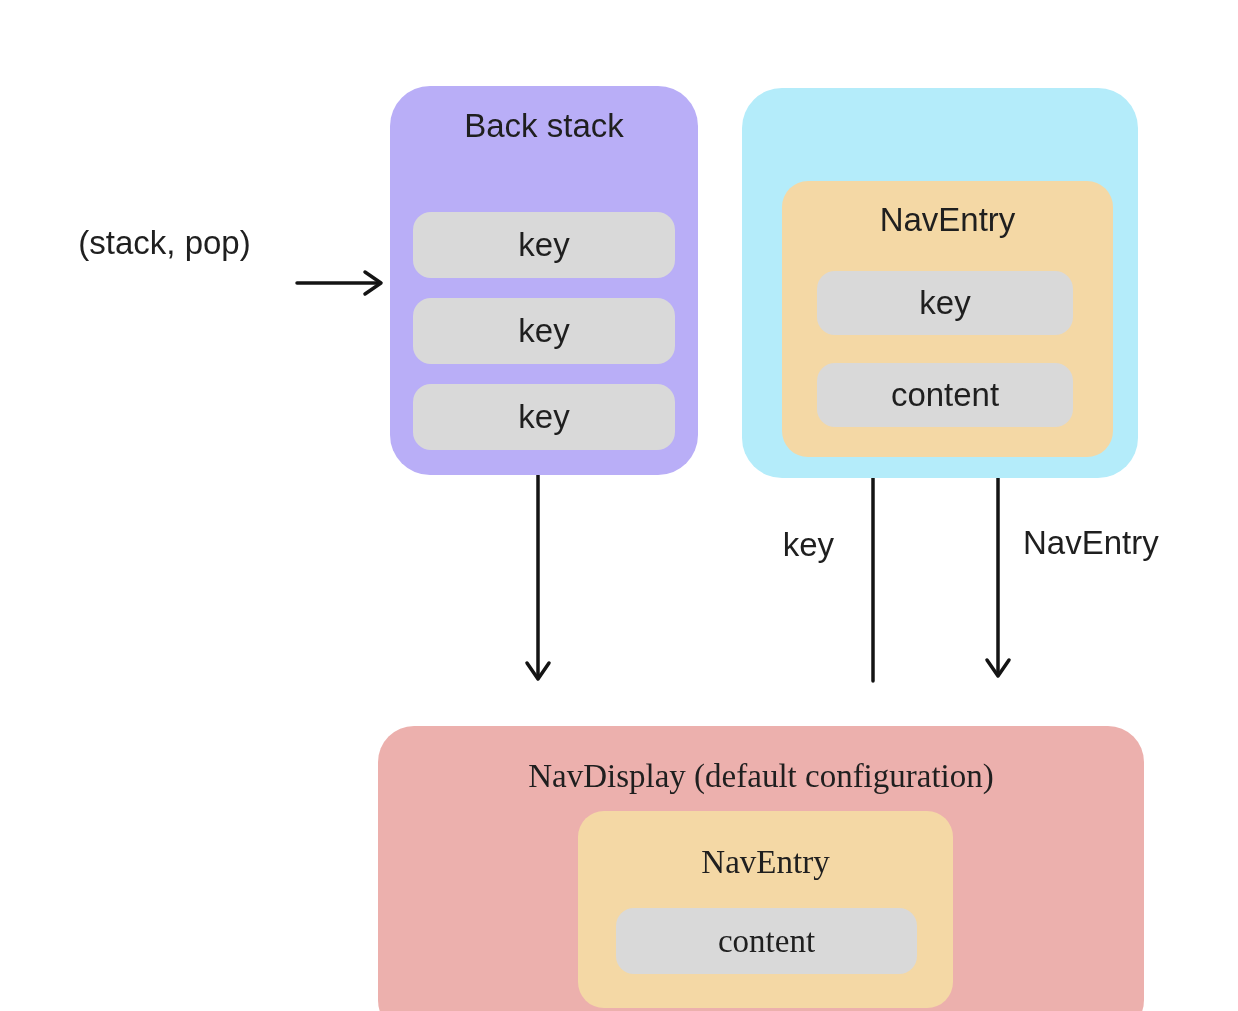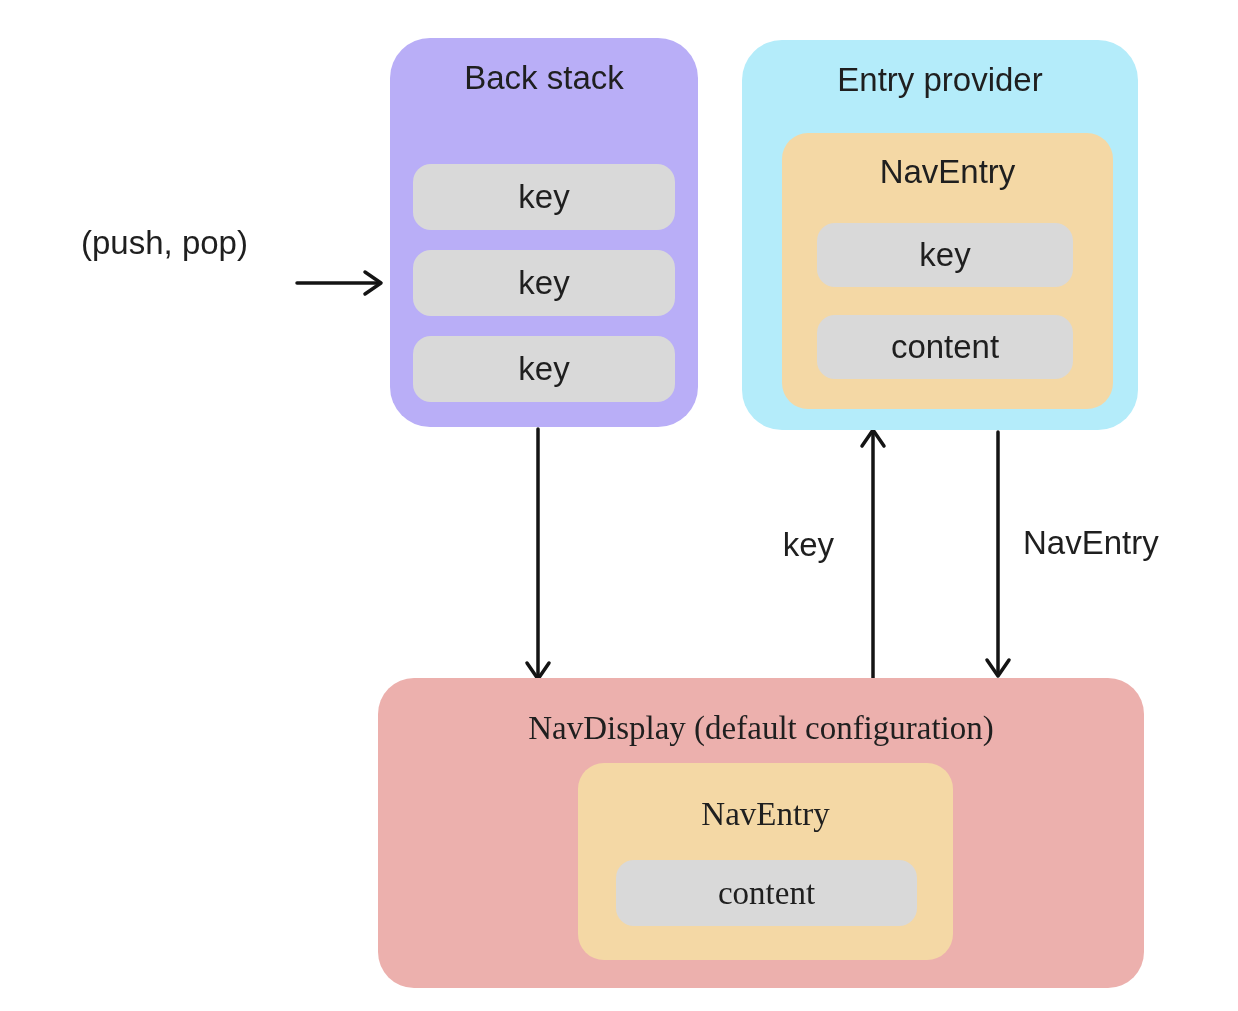--- a/index.html
+++ b/index.html
@@ -6,21 +6,21 @@
   .canvas {
     position: relative;
     width: 1238px;
     height: 1011px;
     background: #ffffff;
     font-family: "Liberation Sans", sans-serif;
     color: var(--text, #1f1f1f);
     font-size: 33px;
     overflow: hidden;
   }
-  .box { position: absolute; }
+  .box { position: absolute; margin-top: 48px; }
   .box-title {
     position: absolute;
     left: 0; right: 0;
     text-align: center;
     white-space: nowrap;
     line-height: 44px;
   }
   .back-stack {
     left: 390px; top: 38px;
     width: 308px; height: 389px;
@@ -135,34 +135,33 @@
       <path class="arrow" d="M873,681 L873,433"></path>
       <path class="arrow" d="M862,446 L873,430 L884,446"></path>
     </g>
     <g>
       <path class="arrow" d="M998,432 L998,673"></path>
       <path class="arrow" d="M987,660 L998,676 L1009,660"></path>
     </g>
   </svg>
 
   <div class="ext-label">
-    <div>(push, pop)</div>
+    <div>(stack, pop)</div>
   </div>
 
   <div class="box back-stack">
     <div class="box-title">Back stack</div>
     <div class="pill-stack">
       <div class="pill">key</div>
       <div class="pill">key</div>
       <div class="pill">key</div>
     </div>
   </div>
 
   <div class="box entry-provider">
-    <div class="box-title">Entry provider</div>
     <div class="inner-box nav-entry-top">
       <div class="inner-title">NavEntry</div>
       <div class="pill key-pill">key</div>
       <div class="pill content-pill">content</div>
     </div>
   </div>
 
   <div class="box nav-display">
     <div class="box-title">NavDisplay (default configuration)</div>
     <div class="inner-box nav-entry-bottom">

